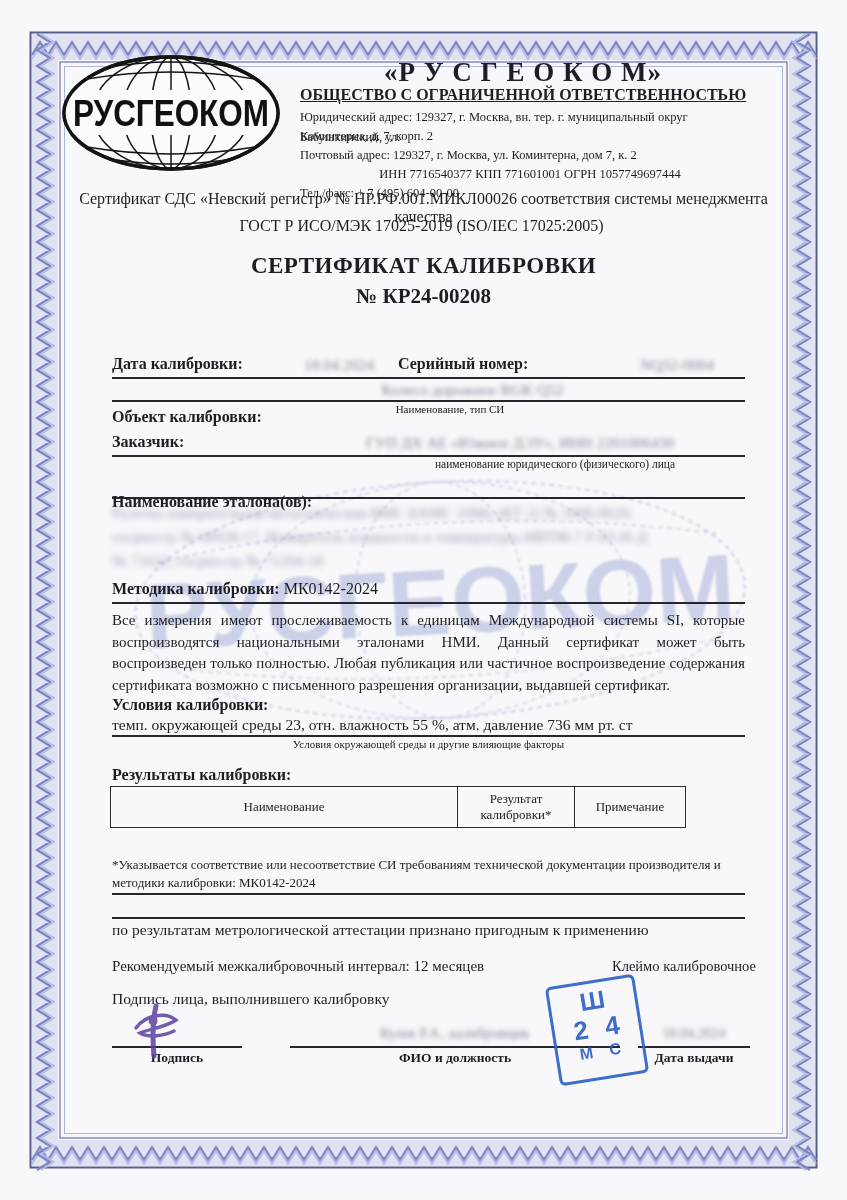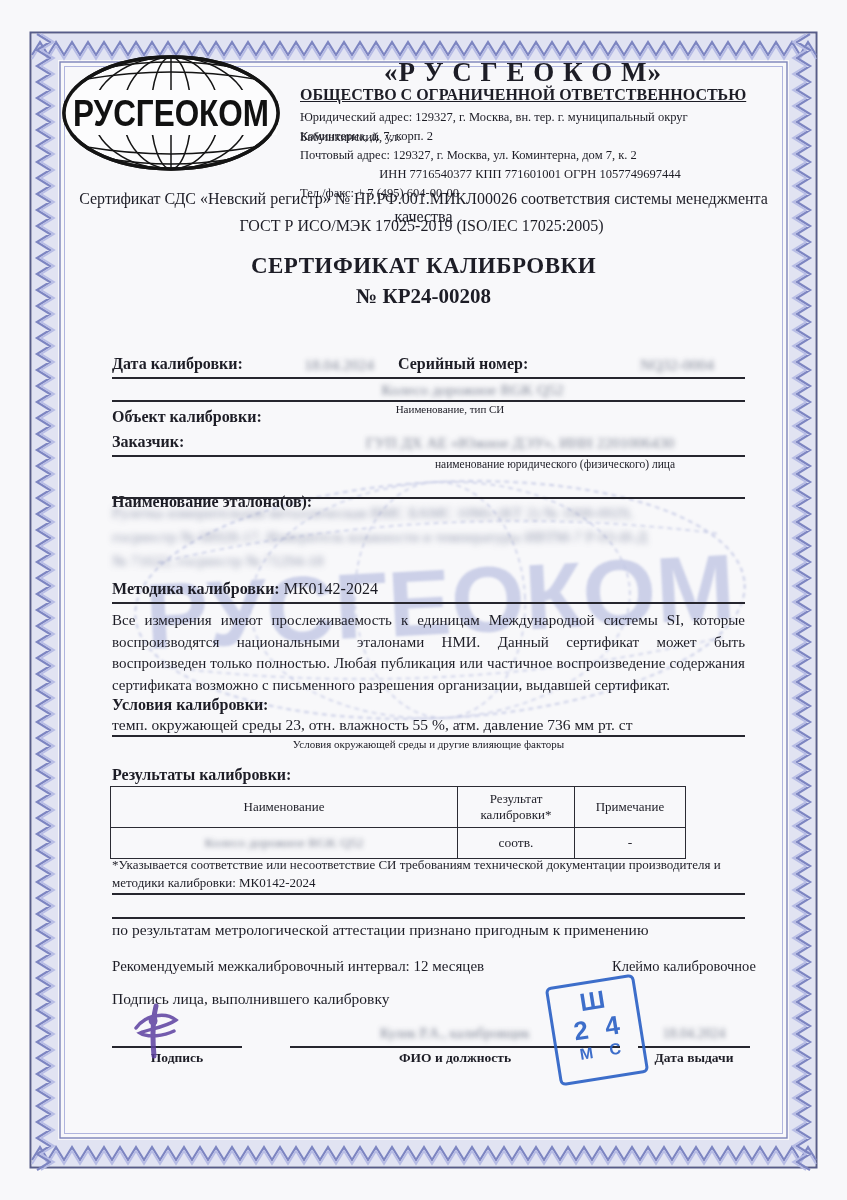--- a/index.html
+++ b/index.html
@@ -146,25 +146,20 @@
 
   <div class="abs lbl" style="left:112px;top:766px;z-index:2;">Результаты калибровки:</div>
 
   <table class="res abs" style="left:110px;top:786px;z-index:2;">
     <tbody>
         <tr>
       <th style="width:338px;height:36px;">Наименование</th>
       <th style="width:108px;">Результат калибровки*</th>
       <th style="width:102px;">Примечание</th>
     </tr>
-    <tr>
-      <td style="height:26px;font-size:13.5px;" class="blur">Колесо дорожное RGK Q52</td>
-      <td style="font-size:13.5px;">соотв.</td>
-      <td style="font-size:13.5px;">-</td>
-    </tr>
   </tbody>
     </table>
 
   <div class="abs" style="left:112px;top:856px;width:633px;font-size:13px;line-height:17.5px;z-index:2;">*Указывается соответствие или несоответствие СИ требованиям технической документации производителя и методики калибровки: МК0142-2024</div>
   <div class="rule" style="left:112px;top:893px;width:633px;z-index:2;"></div>
 
   <div class="rule" style="left:112px;top:917px;width:633px;z-index:2;"></div>
   <div class="abs val" style="left:112px;top:921px;width:633px;font-size:15.5px;z-index:2;">по результатам метрологической аттестации признано пригодным к применению</div>
 
   <div class="abs" style="left:112px;top:958px;font-size:15px;z-index:2;">Рекомендуемый межкалибровочный интервал: 12 месяцев</div>

